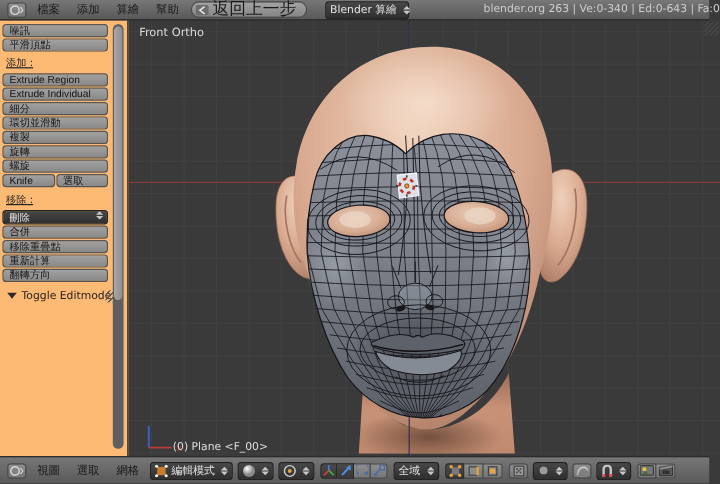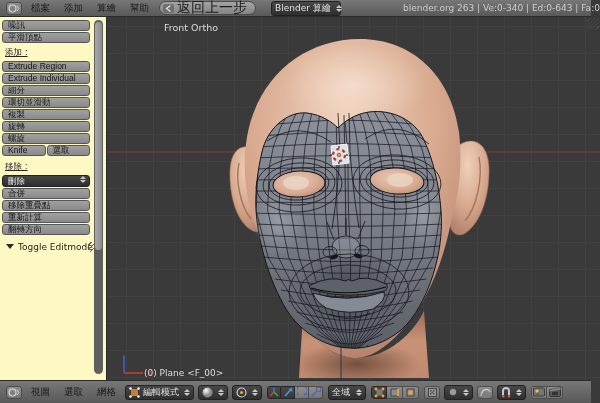--- a/index.html
+++ b/index.html
@@ -25,21 +25,21 @@
   .chev i{width:0;height:0;border-left:3px solid transparent;border-right:3px solid transparent;}
   .chev .u{border-bottom:3px solid #c9c9c9;}
   .chev .d{border-top:3px solid #c9c9c9;}
   .stats{font-size:9px;color:#cdcdcd;margin-left:4px;white-space:nowrap;}
   .grp{display:inline-flex;margin:0 3px;}
   .grp .iconbtn{margin:0;border-radius:0;border-left-width:0;}
   .grp .iconbtn:first-child{border-radius:3px 0 0 3px;border-left-width:1px;}
   .grp .iconbtn:last-child{border-radius:0 3px 3px 0;}
   .pressed{background:linear-gradient(#4a4a4a,#383838);border-color:#262626;}
   
-  #toolshelf{position:absolute;left:0;top:17px;width:107px;height:363px;background:#fef9c3;
+  #toolshelf{position:absolute;left:0;top:17px;width:107px;height:363px;background:#fdba74;
        border-right:1px solid #2b2b2b;box-sizing:border-box;padding:3px 0 0 2px;z-index:5;}
   .tbtn{display:block;width:88px;height:11px;line-height:9px;font-size:8.5px;color:#141414;
        text-align:left;background:linear-gradient(#a1a1a1,#898989);border:1px solid #555;
        border-radius:3px;padding:0 0 0 5px;margin:0 0 1px 0;box-sizing:border-box;cursor:default;}
   .trow{display:flex;gap:1px;width:88px;}
   .trow .tbtn{flex:1;width:auto;}
   .tlabel{font-size:8.5px;color:#262626;margin:4px 0 2px 3px;text-decoration:underline;}
   .tdd{display:flex;align-items:flex-start;justify-content:space-between;width:88px;height:12px;
        background:linear-gradient(#464646,#2f2f2f);border:1px solid #222;border-radius:3px;
        color:#e6e6e6;font-size:8.5px;padding:0 3px 0 5px;margin:0 0 1px 0;box-sizing:border-box;}
@@ -53,21 +53,21 @@
        background:#5f5f5f;}
   #shelf-thumb{position:absolute;left:1px;top:2px;width:7px;height:228px;border-radius:4px;
        background:linear-gradient(90deg,#a8a8a8,#8d8d8d);}
   
   #viewport{position:absolute;left:107px;top:17px;width:493px;height:363px;background-color:#3a3a3a;
        background-image:linear-gradient(#414141 1px,transparent 1px),
                         linear-gradient(90deg,#414141 1px,transparent 1px);
        background-size:27px 27px;background-position:19px 9px;z-index:1;}
   #viewport:after{content:"";position:absolute;right:1px;top:1px;width:12px;height:12px;
        background:repeating-linear-gradient(135deg,transparent 0 2px,#4e4e4e 2px 3px);opacity:.6;}
-  #view-label{position:absolute;left:9px;top:5px;font-size:9.5px;color:#dcdcdc;margin-left:48px;}
+  #view-label{position:absolute;left:9px;top:5px;font-size:9.5px;color:#dcdcdc;}
   #object-label{position:absolute;left:37px;top:351px;font-size:9px;color:#dedede;}
   #scene-svg{position:absolute;left:0;top:0;}
   #mesh-lines path{fill:none;stroke:#17171d;stroke-width:.75;opacity:.95;}
   .floop{fill:none;stroke:#17171d;stroke-width:.8;}
 </style>
 </head>
 <body>
 
 <header id="topbar" class="bar">
   <span class="iconbtn">

